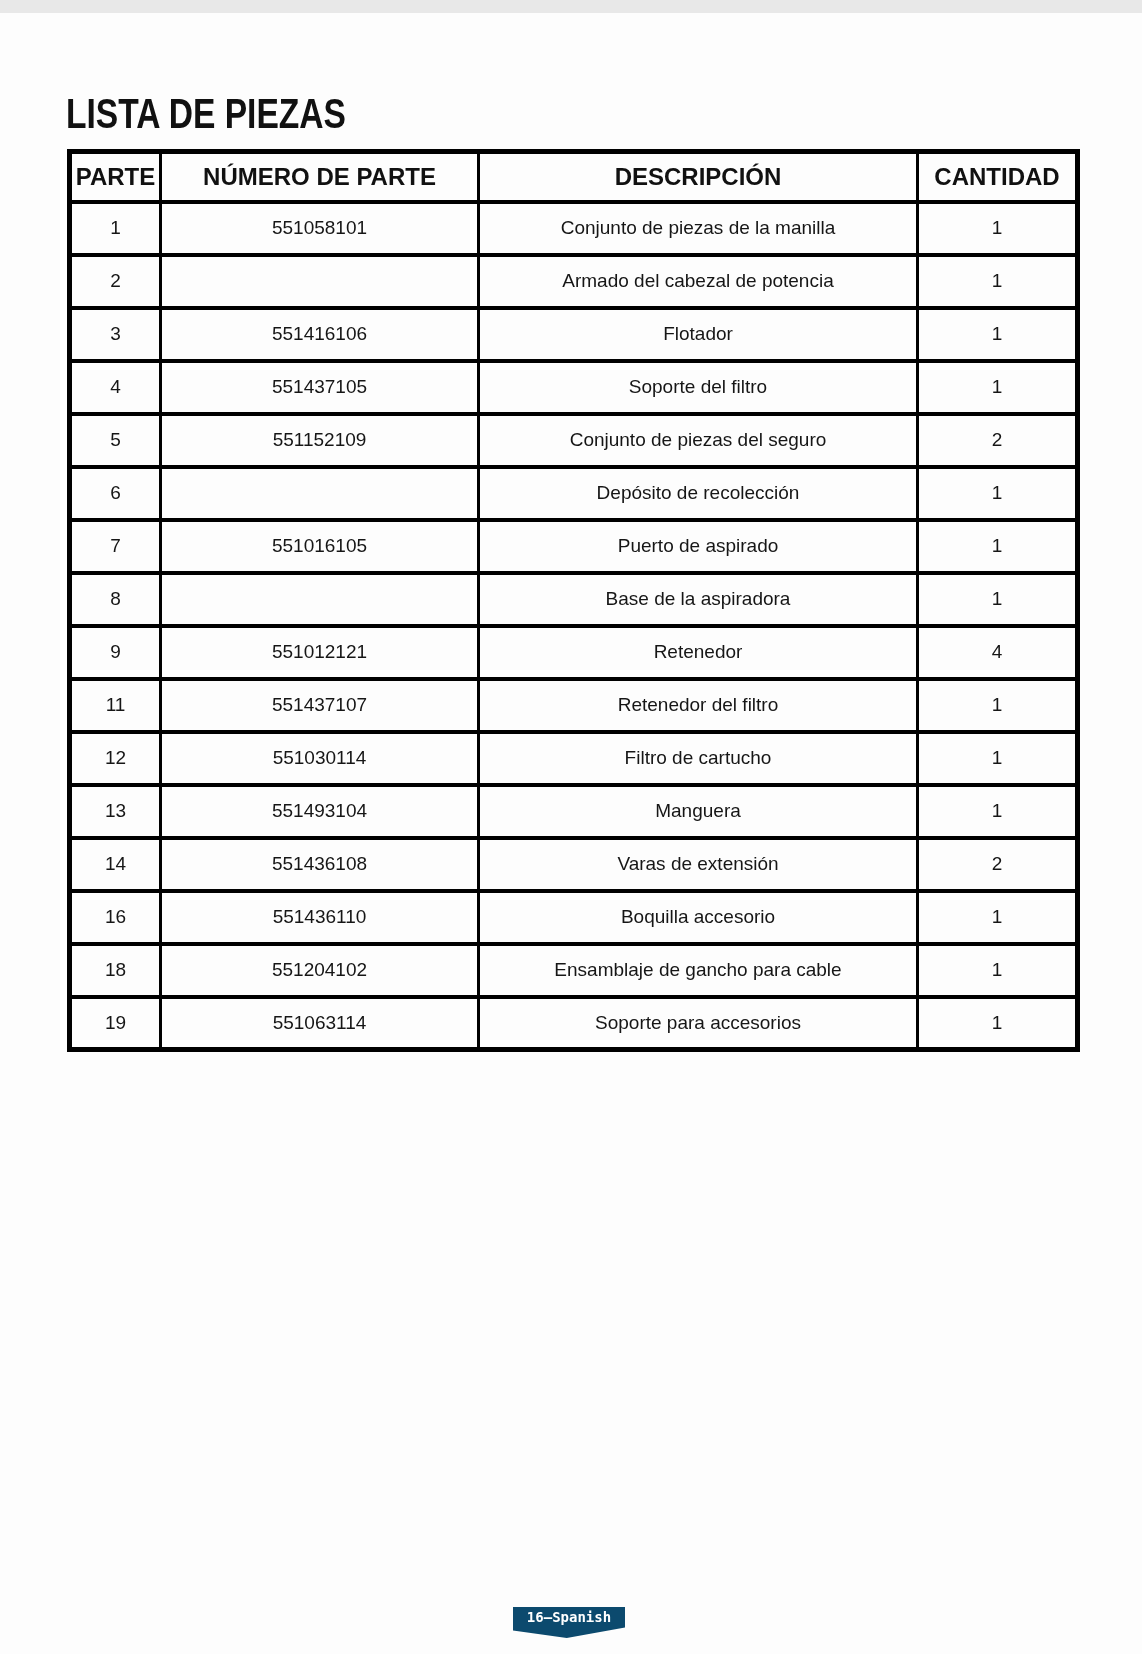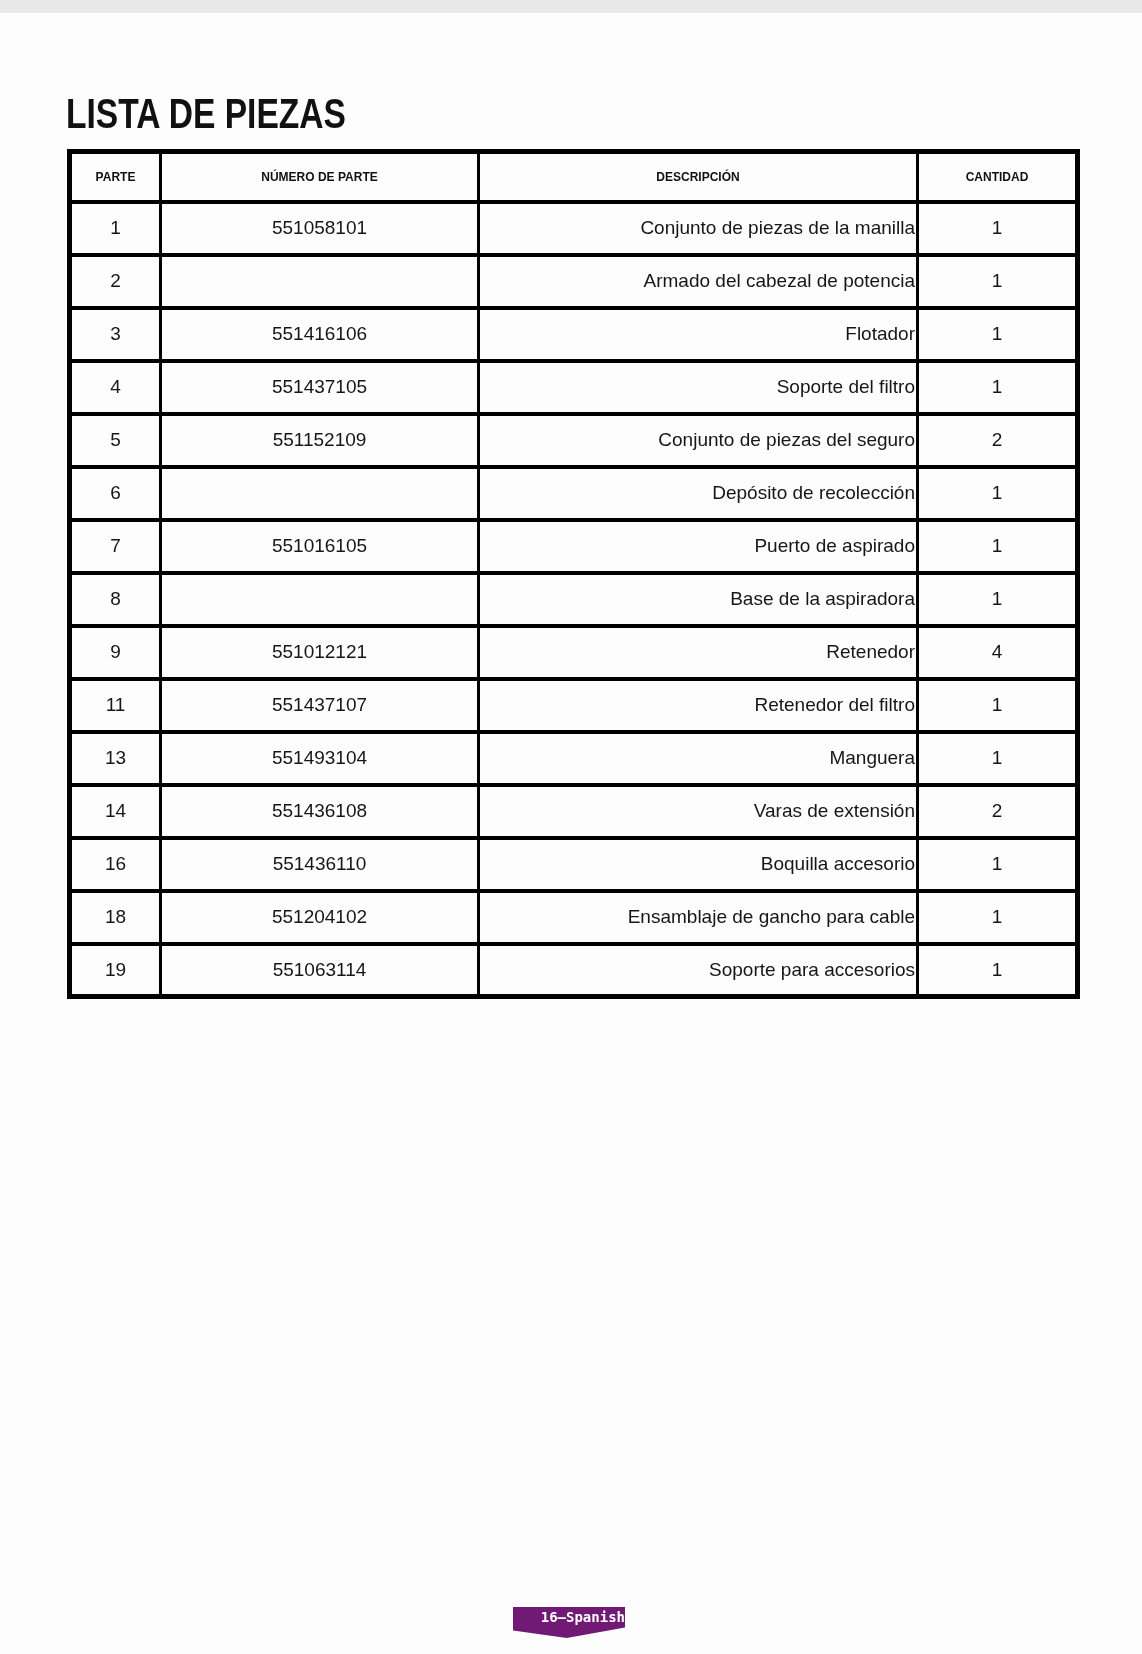--- a/index.html
+++ b/index.html
@@ -48,36 +48,36 @@
     font-size: 19px;
     vertical-align: middle;
     background: #fdfdfd;
     color: #161616;
     overflow: hidden;
     white-space: nowrap;
   }
   .parts-table thead tr { height: 50px; }
   .parts-table tbody tr { height: 53px; }
   .parts-table th {
-    font-size: 12px;
+    font-size: 24px;
     font-weight: bold;
     text-align: center;
     color: #111;
   }
   .cell-center { text-align: center; }
-  .cell-left   { text-align: right; }
+  .cell-left   { text-align: center; }
   .page-footer-tab {
     position: absolute;
     left: 513px;
     top: 1594px;
     width: 112px;
     height: 31px;
-    background: #701a75;
+    background: #0c4a6e;
     clip-path: polygon(0 0, 100% 0, 100% 66%, 48% 100%, 0 76%);
-    text-align: right;
+    text-align: center;
   }
   .page-footer-tab span {
     display: inline-block;
     margin-top: 2px;
     font-family: "DejaVu Sans Mono", monospace;
     font-size: 14px;
     font-weight: bold;
     letter-spacing: 0px;
     color: #fff;
     white-space: nowrap;
@@ -170,20 +170,26 @@
     </tr>
 
 
     <tr>
       <td class="cell-center">11</td>
       <td class="cell-center">551437107</td>
       <td class="cell-left">Retenedor del filtro</td>
       <td class="cell-center">1</td>
     </tr>
 
+    <tr>
+      <td class="cell-center">12</td>
+      <td class="cell-center">551030114</td>
+      <td class="cell-left">Filtro de cartucho</td>
+      <td class="cell-center">1</td>
+    </tr>
 
     <tr>
       <td class="cell-center">13</td>
       <td class="cell-center">551493104</td>
       <td class="cell-left">Manguera</td>
       <td class="cell-center">1</td>
     </tr>
 
     <tr>
       <td class="cell-center">14</td>

